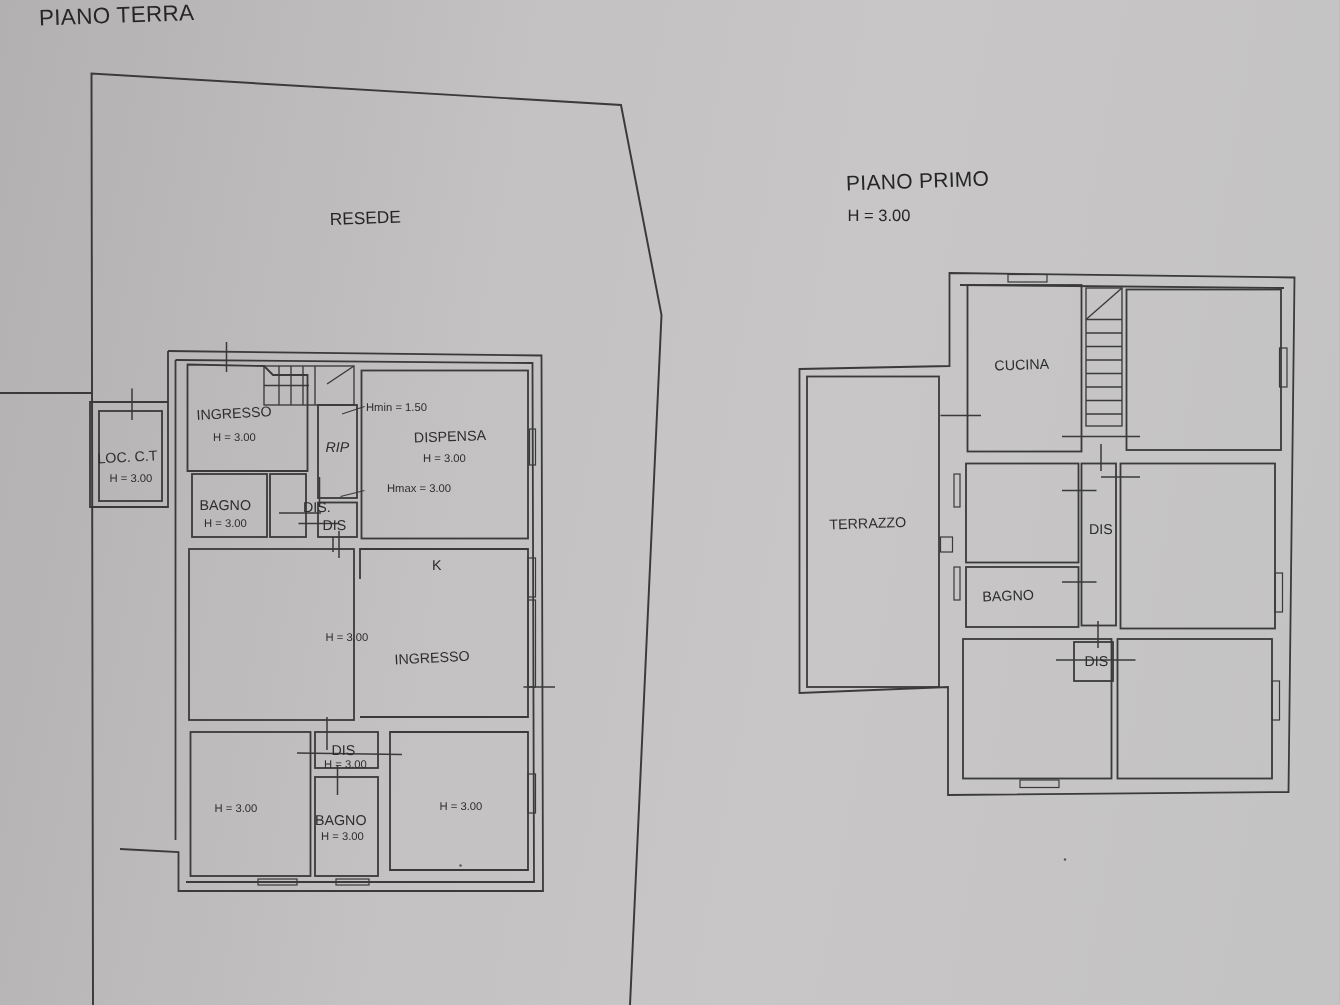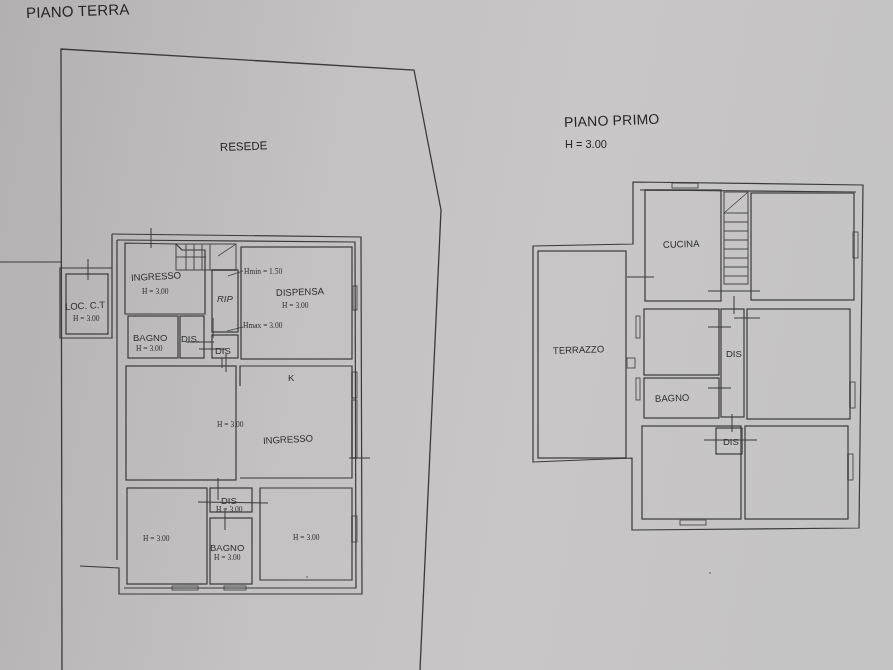--- a/index.html
+++ b/index.html
@@ -13,21 +13,21 @@
     position: absolute; left: 0; top: 0; width: 893px; height: 670px;
     background: linear-gradient(100deg, #b3b0b1 0%, #c3c1c2 35%, #c8c6c7 60%, #c4c3c4 100%);
   }
   svg#plan { position: absolute; left: 0; top: 0; }
   .lbl {
     position: absolute; color: #2a2a2a; white-space: nowrap;
     transform-origin: left center; line-height: 1;
   }
   .title { font-size: 15px; letter-spacing: 0.2px; color: #262626; }
   .room { font-size: 9.5px; color: #2e2e2e; }
-  .h { font-size: 7.5px; color: #2e2e2e; font-family: Liberation Serif, serif; }
+  .h { font-size: 7.5px; color: #2e2e2e; }
   .sub { font-size: 11px; color: #262626; }
 </style>
 </head>
 <body>
 
 <div id="paper">
 
 <svg id="plan" width="893" height="670" viewBox="0 0 893 670" fill="none" stroke="#3a3a3a" stroke-width="1.2">
 
   <polyline points="62,670 61,49 414,70 441,210 420,670" stroke-width="1.3"></polyline>
@@ -153,26 +153,26 @@
 
 <div class="lbl room" style="left:65px;top:302px;transform:rotate(-3deg);">LOC. C.T</div>
 <div class="lbl h" style="left:73px;top:315px;">H = 3.00</div>
 
 <div class="lbl room" style="left:217px;top:294px;font-style:italic;">RIP</div>
 
 <div class="lbl room" style="left:276px;top:288px;transform:rotate(-2deg);">DISPENSA</div>
 <div class="lbl h" style="left:282px;top:302px;">H = 3.00</div>
 
 <div class="lbl h" style="left:244px;top:268px;">Hmin = 1.50</div>
-<div class="lbl h" style="left:243px;top:322px;">Hmax = 3.00</div>
+<div class="lbl h" style="left:243px;top:322px;padding-left:15px;">Hmax = 3.00</div>
 
 <div class="lbl room" style="left:133px;top:333px;">BAGNO</div>
 <div class="lbl h" style="left:136px;top:345px;">H = 3.00</div>
 
-<div class="lbl room" style="left:181px;top:334px;">DIS.</div>
+<div class="lbl room" style="left:181px;top:334px;padding-left:21px;">DIS.</div>
 <div class="lbl room" style="left:215px;top:346px;">DIS</div>
 
 <div class="lbl h" style="left:217px;top:421px;">H = 3.00</div>
 <div class="lbl room" style="left:288px;top:373px;">K</div>
 <div class="lbl room" style="left:263px;top:436px;transform:rotate(-3deg);">INGRESSO</div>
 
 <div class="lbl room" style="left:221px;top:496px;">DIS</div>
 <div class="lbl h" style="left:216px;top:506px;">H = 3.00</div>
 
 <div class="lbl h" style="left:143px;top:535px;">H = 3.00</div>

